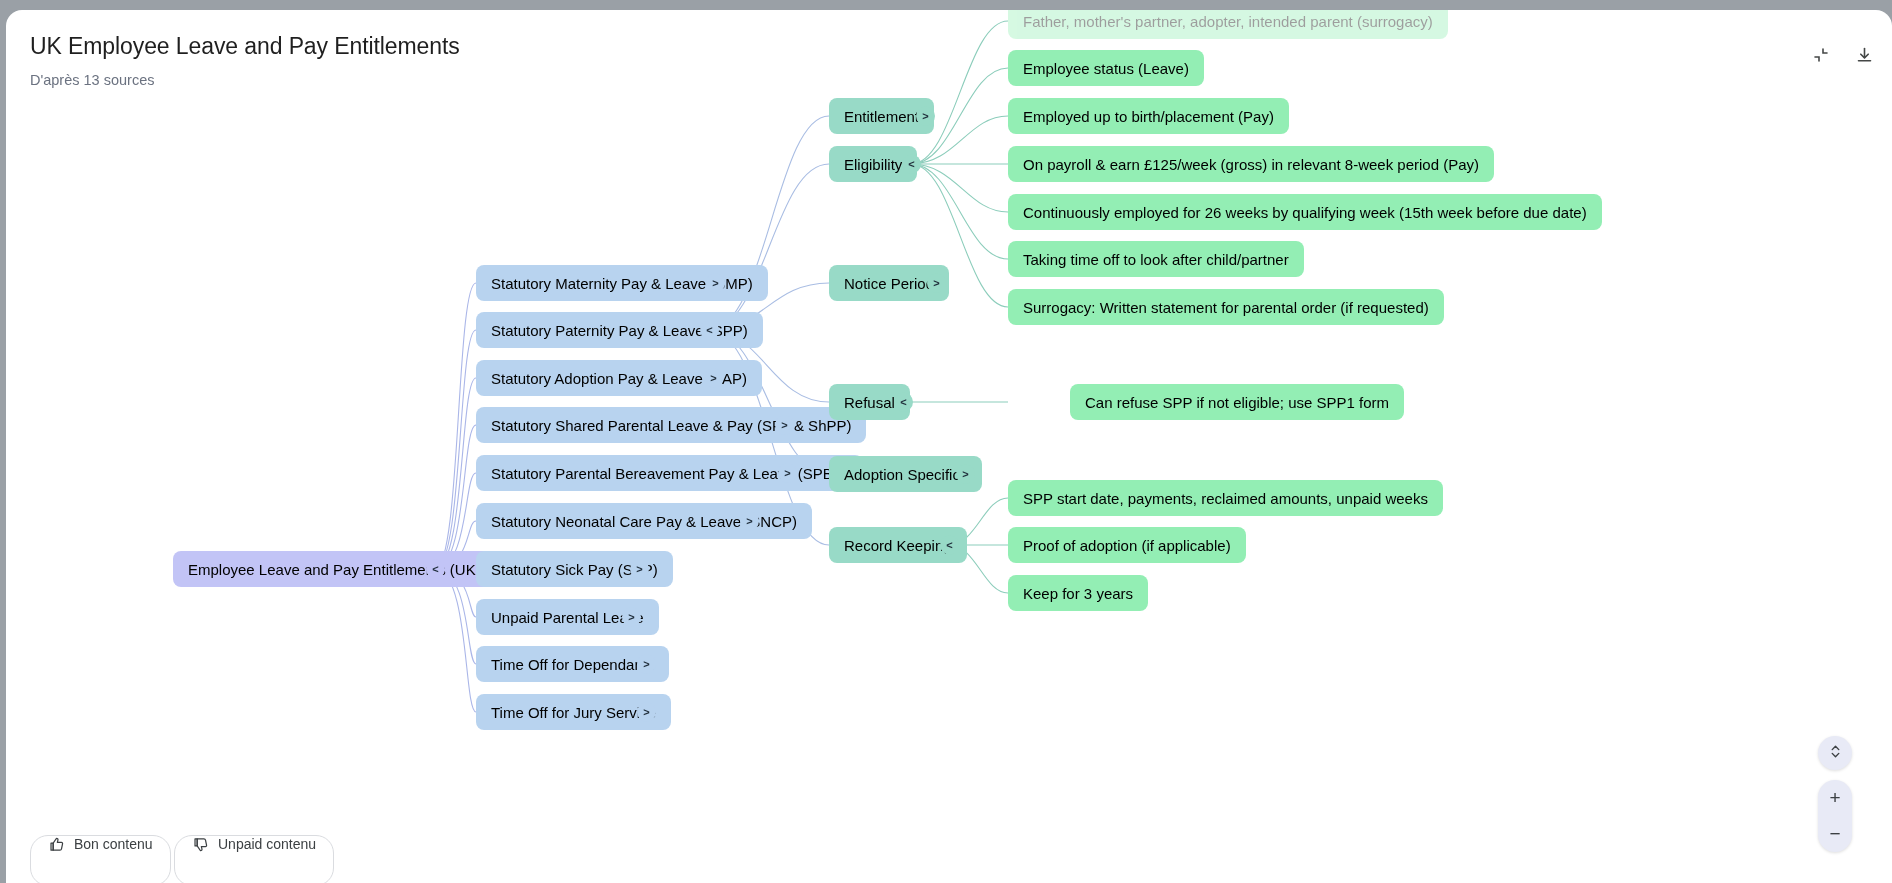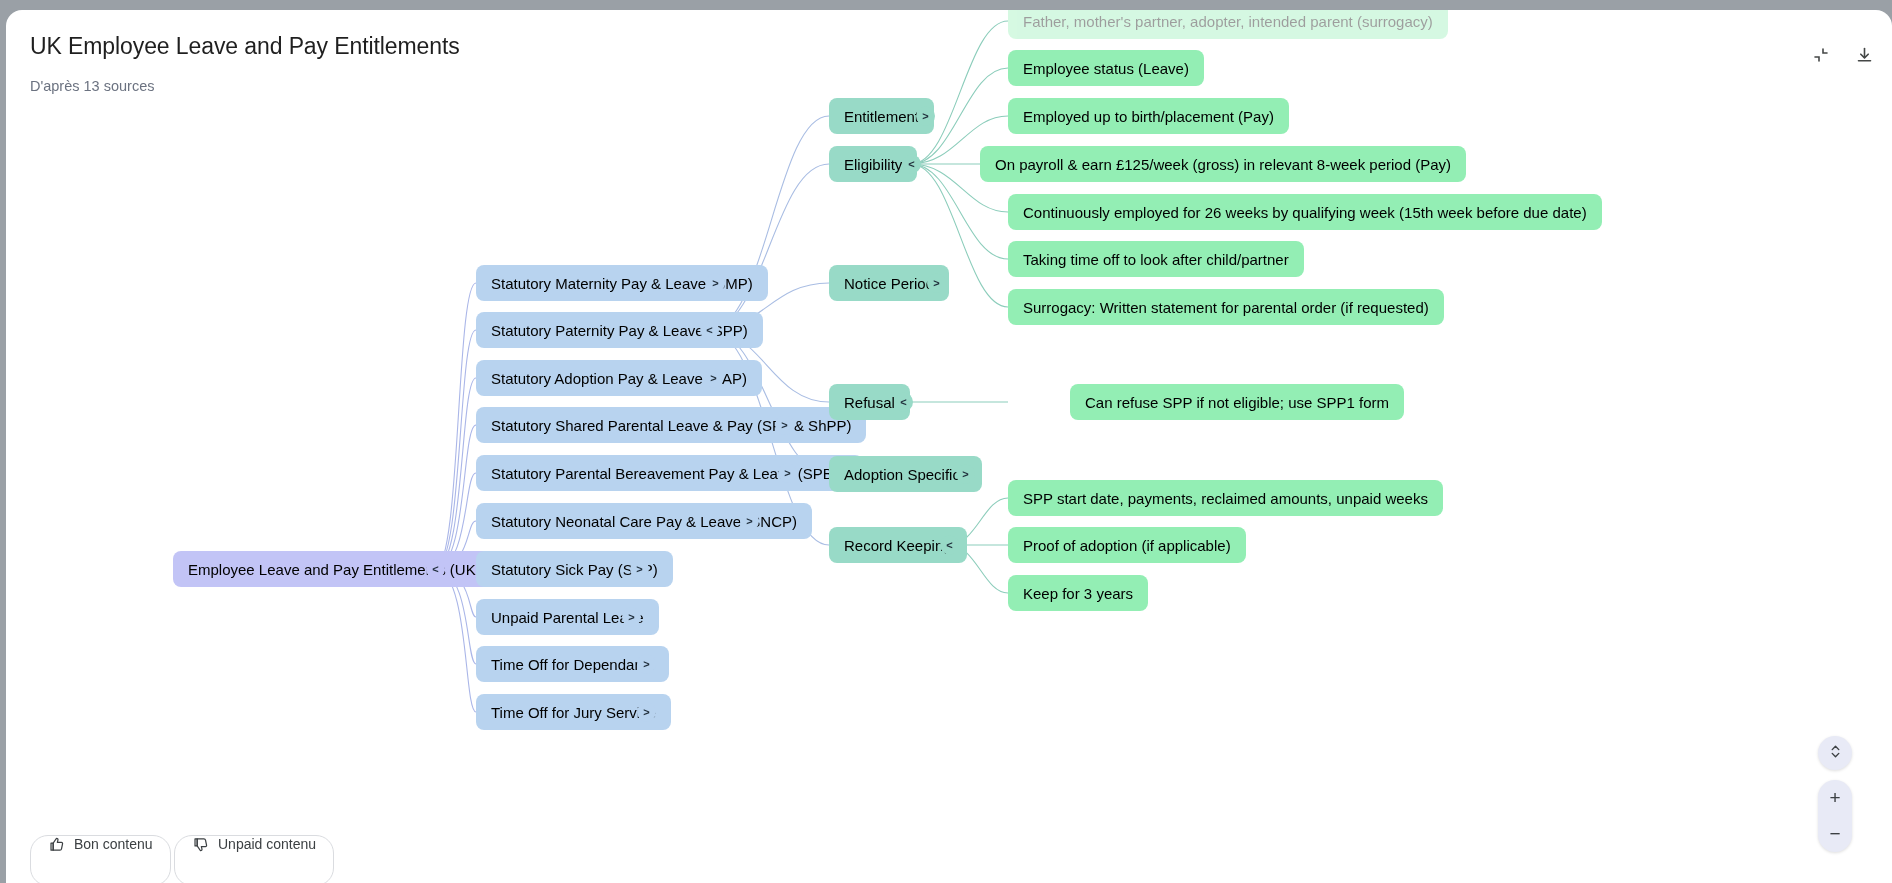--- a/index.html
+++ b/index.html
@@ -19,21 +19,21 @@
   }
 
   
   #header { position: absolute; left: 0; top: 0; width: 100%; height: 92px; }
   #title {
     position: absolute; left: 24px; top: 23px;
     font-size: 23px; color: #1f1f1f; letter-spacing: -0.1px;
   }
   #subtitle {
     position: absolute; left: 24px; top: 62px;
-    font-size: 14.5px; color: #6b7280; margin-top: 6px;
+    font-size: 14.5px; color: #6b7280;
   }
   .hdr-icon {
     position: absolute; top: 30px;
     width: 30px; height: 30px;
     display: flex; align-items: center; justify-content: center;
     cursor: pointer; border-radius: 50%;
   }
   #collapse-icon { left: 1800px; }
   #download-icon { left: 1843px; }
 
@@ -257,21 +257,21 @@
 
     <div class="node lvl4 faded" style="left:1002px; top:11px;">
       <span>Father, mother's partner, adopter, intended parent (surrogacy)</span>
       </div>
     <div class="node lvl4" style="left:1002px; top:58px;">
       <span>Employee status (Leave)</span>
       </div>
     <div class="node lvl4" style="left:1002px; top:106px;">
       <span>Employed up to birth/placement (Pay)</span>
       </div>
-    <div class="node lvl4" style="left:974px; top:154px;">
+    <div class="node lvl4" style="left:1002px; top:154px;">
       <span>On payroll &amp; earn £125/week (gross) in relevant 8-week period (Pay)</span>
       </div>
     <div class="node lvl4" style="left:1002px; top:202px;">
       <span>Continuously employed for 26 weeks by qualifying week (15th week before due date)</span>
       </div>
     <div class="node lvl4" style="left:1002px; top:249px;">
       <span>Taking time off to look after child/partner</span>
       </div>
     <div class="node lvl4" style="left:1002px; top:297px;">
       <span>Surrogacy: Written statement for parental order (if requested)</span>

